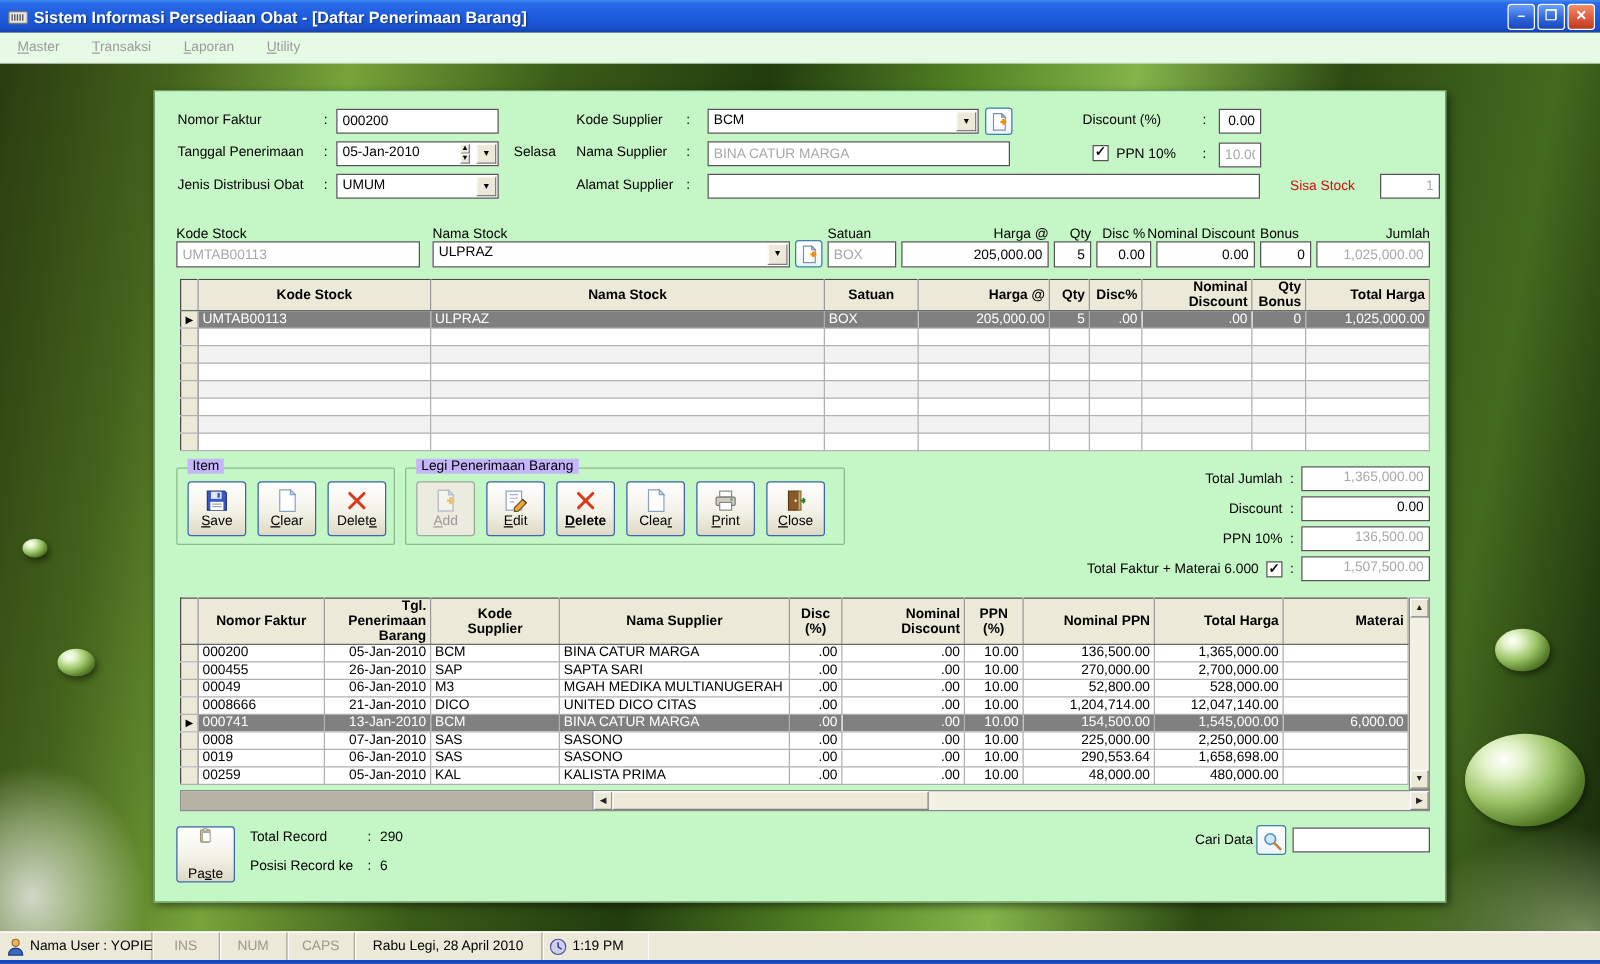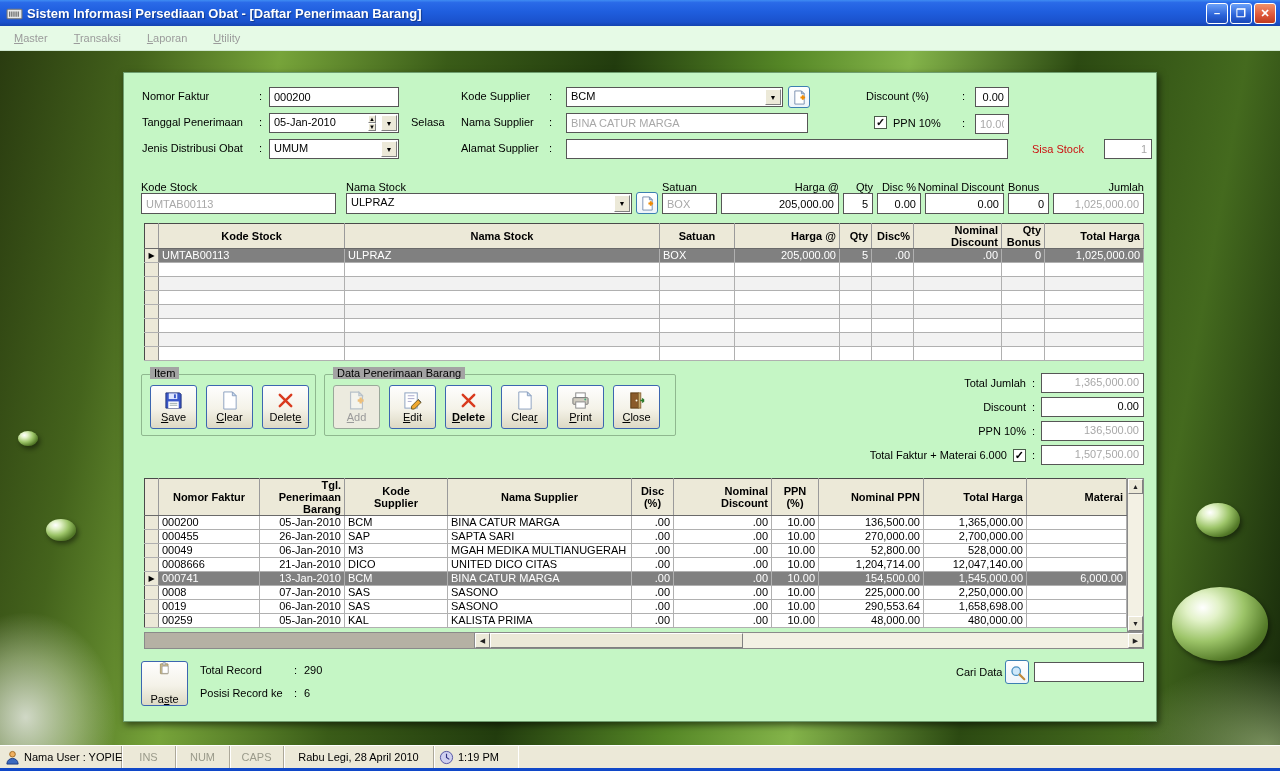--- a/index.html
+++ b/index.html
@@ -85,21 +85,21 @@
   
   .vscroll { position:absolute; right:0; top:0; width:17px; height:154px; background:#f3f1e4; border:1px solid #8a8a8a; display:flex; flex-direction:column; justify-content:space-between; }
   .sbtn { width:15px; height:15px; background:#ece9d8; border:1px solid; border-color:#fff #808080 #808080 #fff; font-size:7px; line-height:7px; display:flex; align-items:center; justify-content:center; color:#222; }
   .hscroll { position:absolute; left:0; top:154px; width:1000px; height:17px; display:flex; background:#f3f1e4; border:1px solid #8a8a8a; }
   .hs-gray { width:330px; background:#b5b1a4; border-right:1px solid #8a8a8a; }
   .hs-thumb { width:253px; background:#ece9d8; border:1px solid; border-color:#fff #808080 #808080 #fff; }
   .hs-track { flex:1; }
 
   
   .grp { position:absolute; border:1px solid #8fb88f; border-radius:2px; }
-  .grp .leg { position:absolute; top:-8px; left:8px; background:#a3a3a3; padding:0 4px; font-size:11px; }
+  .grp .leg { position:absolute; top:-8px; left:8px; background:#c4b5fd; padding:0 4px; font-size:11px; }
   .btnrow { position:absolute; left:8px; top:10px; display:flex; gap:9px; }
   .xpbtn { width:47px; height:44px; display:flex; flex-direction:column; align-items:center; justify-content:center; gap:1px;
     background:linear-gradient(#fefefe,#f4f2e8 55%,#ddd9c4); border:1px solid #3c66b0; border-radius:3px; font-size:11px; color:#000; cursor:default; }
   .xpbtn svg { width:19px; height:19px; }
   .xpbtn.dis { border-color:#9aa89a; color:#9a9a9a; background:#ecebdf; }
   .xpbtn.dis svg { opacity:.45; }
   .xpbtn.bold span { font-weight:bold; }
   u { text-decoration:underline; }
 
   
@@ -407,21 +407,21 @@
           <div class="xpbtn">
             <svg viewBox="0 0 20 20">
                 <path d="M4 4L16 16 M16 4L4 16" stroke="#d93a1e" stroke-width="2.6" stroke-linecap="round"></path>
               </svg>
             <span>Delet<u>e</u></span>
           </div>
         </div>
       </div>
 
       <div class="grp" style="left:200px;top:301px;width:352px;height:62px">
-        <span class="leg">Data Penerimaan Barang</span>
+        <span class="leg">Legi Penerimaan Barang</span>
         <div class="btnrow">
           <div class="xpbtn dis">
             <svg viewBox="0 0 16 16">
                 <path d="M3 1h7l3 3v11H3z" fill="#fff" stroke="#7a90b0"></path>
                 <path d="M10 1l3 3h-3z" fill="#cfe0f5" stroke="#7a90b0"></path>
                 <path d="M11.5 5.5v5 M9 8h5" stroke="#f08a00" stroke-width="2"></path>
               </svg>
             <span><u>A</u>dd</span>
           </div>
           <div class="xpbtn">

